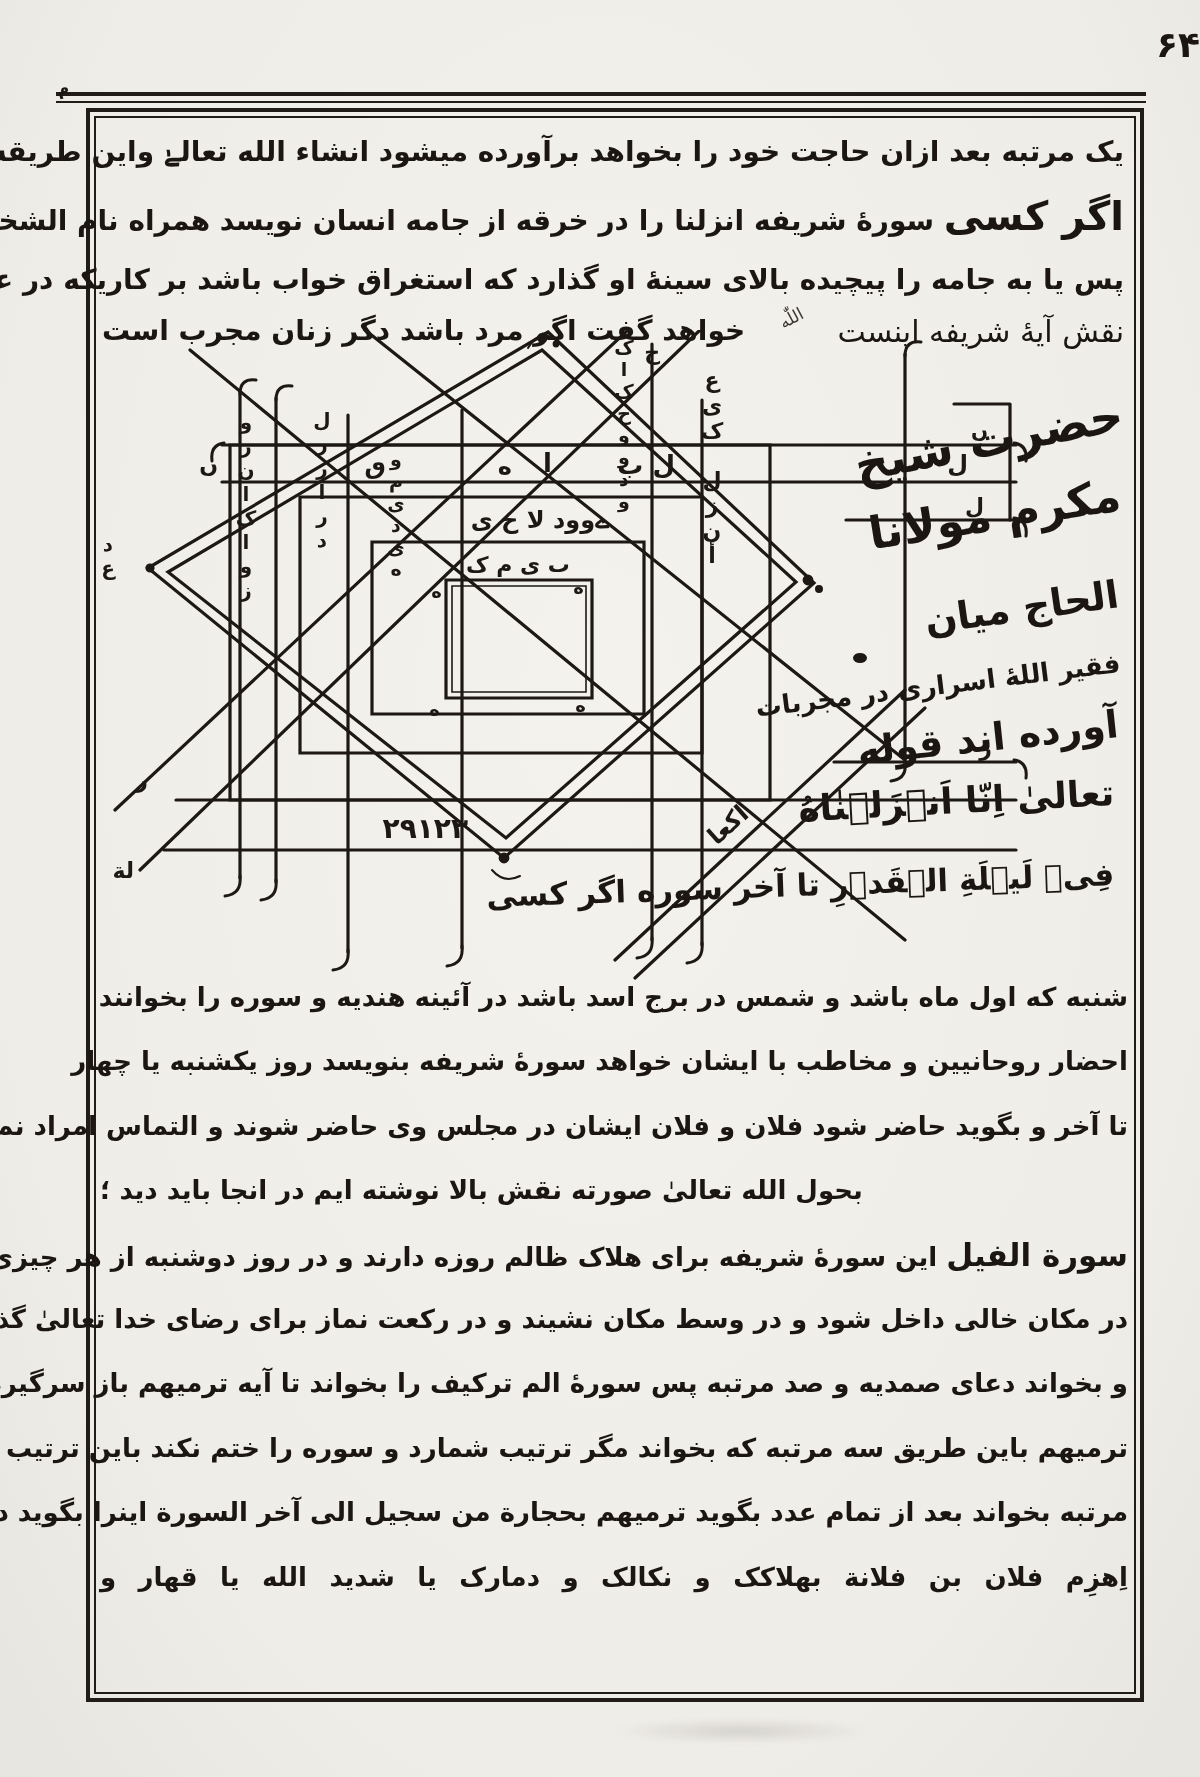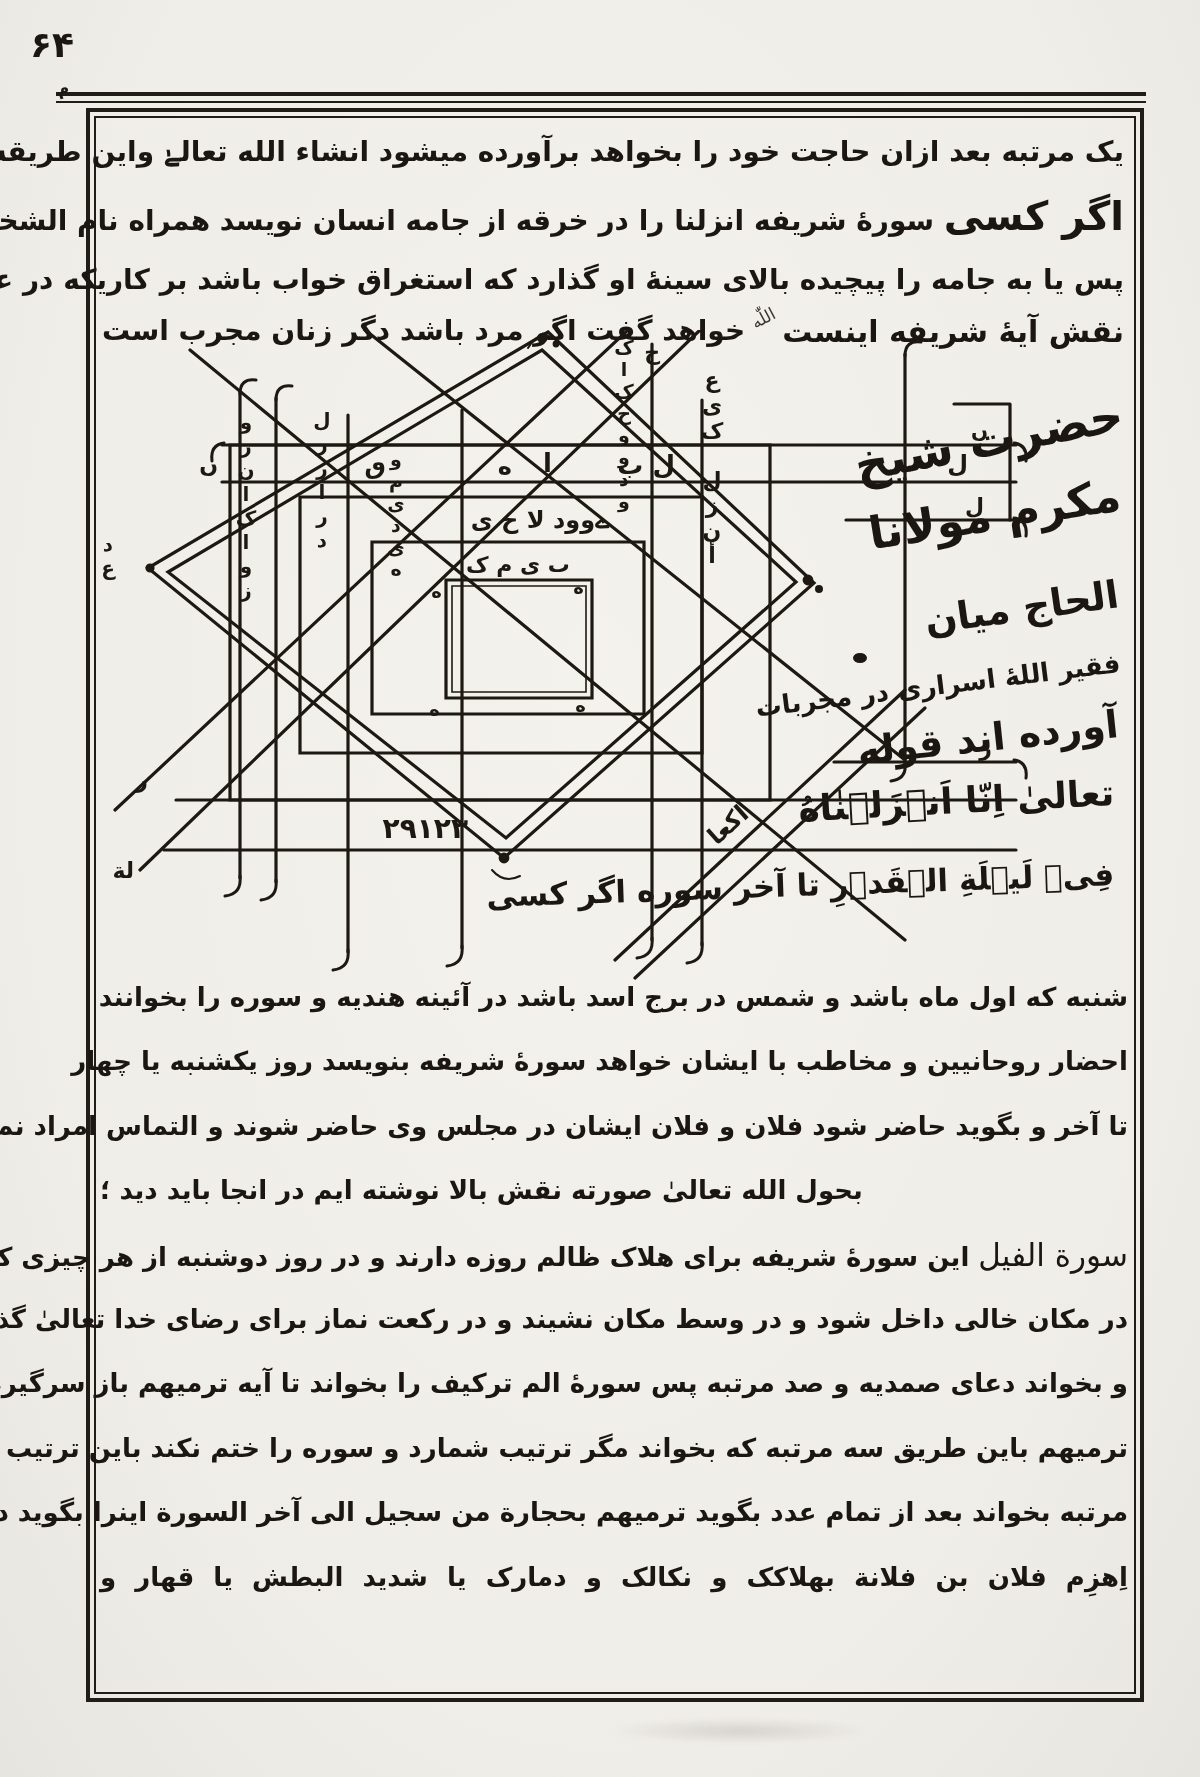--- a/index.html
+++ b/index.html
@@ -6,53 +6,53 @@
   body{
     width:1200px;height:1777px;position:relative;overflow:hidden;
     background:#edebe6;
     font-family:"DejaVu Sans",sans-serif;
     color:#1b1611;
   }
   #page{position:absolute;inset:0;background:
     radial-gradient(ellipse at 50% 40%, #f4f2ec 0%, #efede7 70%, #e7e5df 100%);}
   .ink{color:#1b1611;}
   
-  .page-num{position:absolute;top:24px;left:0;right:0;text-align:left;
+  .page-num{position:absolute;top:24px;left:0;right:0;text-align:right;
     font-size:36px;font-weight:bold;letter-spacing:2px;margin-left:30px;}
   .rule-a{position:absolute;top:92px;left:56px;width:1090px;height:4px;background:#211c16;}
   .rule-b{position:absolute;top:101px;left:56px;width:1090px;height:2px;background:#211c16;}
   .corner-mark{position:absolute;top:78px;left:56px;font-size:17px;font-weight:bold;transform:rotate(-18deg);}
   
   .frame{position:absolute;left:86px;top:108px;width:1050px;height:1586px;
     border:4px solid #211c16;}
   .frame::after{content:"";position:absolute;inset:4px;border:2px solid #211c16;}
   
   .top-block{position:absolute;left:102px;top:122px;width:1022px;direction:rtl;}
   .t-line{font-size:28px;font-weight:bold;height:64px;line-height:60px;
     text-align:justify;text-align-last:justify;white-space:nowrap;overflow:visible;}
   .t-line .bigword{font-size:40px;font-weight:900;letter-spacing:1px;}
   .last-row{display:flex;justify-content:space-between;align-items:flex-start;height:70px;}
-  .naqsh-caption{font-size:30px;font-weight:700;}
+  .naqsh-caption{font-size:30px;font-weight:400;}
   .flourish{font-size:17px;transform:rotate(-28deg);opacity:.85;margin-top:-6px;}
   .endline{font-size:28px;font-weight:bold;}
   
   .rc{position:absolute;direction:rtl;white-space:nowrap;font-weight:900;transform-origin:right center;}
   .rc0{top:386px;right:78px;font-size:47px;transform:rotate(-11deg);}
   .rc1{top:468px;right:80px;font-size:45px;transform:rotate(-9deg);}
   .rc2{top:572px;right:82px;font-size:38px;transform:rotate(-8deg);}
   .rc3{top:648px;right:80px;font-size:26px;transform:rotate(-7deg);}
   .rc4{top:702px;right:82px;font-size:38px;transform:rotate(-6deg);}
   .rc5{top:772px;right:86px;font-size:36px;transform:rotate(-3deg);}
   .rc6{top:856px;right:86px;font-size:31px;transform:rotate(-2deg);}
   
   .bottom-block{position:absolute;left:100px;top:966px;width:1028px;direction:rtl;}
   .bb-line{font-size:26px;font-weight:bold;height:64.4px;line-height:62px;
     text-align:justify;text-align-last:justify;white-space:nowrap;}
   .bb-line.short-left{text-align-last:left;}
-  .sura-h{font-size:31px;font-weight:400;}
+  .sura-h{font-size:31px;font-weight:700;}
   
   #naqsh{position:absolute;left:90px;top:330px;pointer-events:none;}
   #naqsh *{vector-effect:non-scaling-stroke;}
   .smudge{position:absolute;left:610px;top:1718px;width:260px;height:26px;border-radius:50%;
     background:radial-gradient(ellipse,rgba(60,55,50,.14),rgba(60,55,50,0) 70%);filter:blur(2px);}
   .vtext{writing-mode:vertical-rl;text-orientation:upright;}
 </style>
 </head>
 <body>
 
@@ -196,17 +196,17 @@
     <div class="bb-line">تا آخر و بگوید حاضر شود فلان و فلان ایشان در مجلس وی حاضر شوند و التماس امراد نماید</div>
     <div class="bb-line short-left">بحول الله تعالیٰ صورته نقش بالا نوشته ایم در انجا باید دید ؛</div>
     <div class="bb-line">
       <span class="sura-h">سورة الفیل</span>
       <span>این سورهٔ شریفه برای هلاک ظالم روزه دارند و در روز دوشنبه از هر چیزی که در آن</span>
     </div>
     <div class="bb-line">در مکان خالی داخل شود و در وسط مکان نشیند و در رکعت نماز برای رضای خدا تعالیٰ گذارد</div>
     <div class="bb-line">و بخواند دعای صمدیه و صد مرتبه پس سورهٔ الم ترکیف را بخواند تا آیه ترمیهم باز سرگیرد تا آیه</div>
     <div class="bb-line">ترمیهم باین طریق سه مرتبه که بخواند مگر ترتیب شمارد و سوره را ختم نکند باین ترتیب که ذکر شد هفتاد</div>
     <div class="bb-line">مرتبه بخواند بعد از تمام عدد بگوید ترمیهم بحجارة من سجیل الی آخر السورة اینرا بگوید دعا اللّٰهُمَّ</div>
-    <div class="bb-line">اِهزِم فلان بن فلانة بهلاکک و نکالک و دمارک یا شدید البطش یا قهار و</div>
+    <div class="bb-line">اِهزِم فلان بن فلانة بهلاکک و نکالک و دمارک یا شدید الله یا قهار و</div>
   </div>
 
   <div class="smudge"></div>
 </div>
 
 </body></html>

